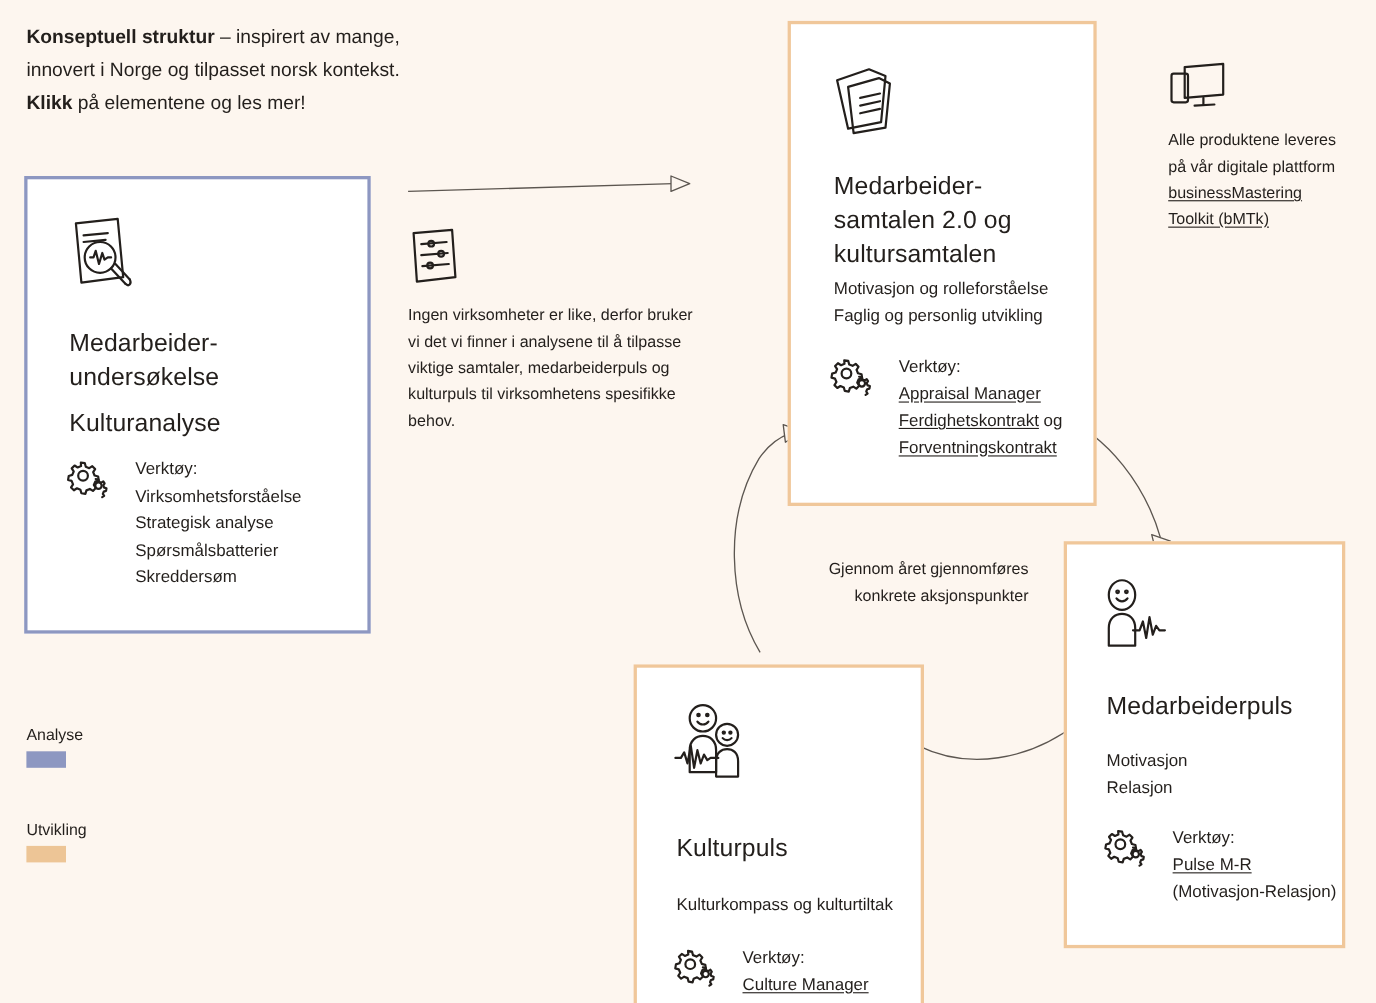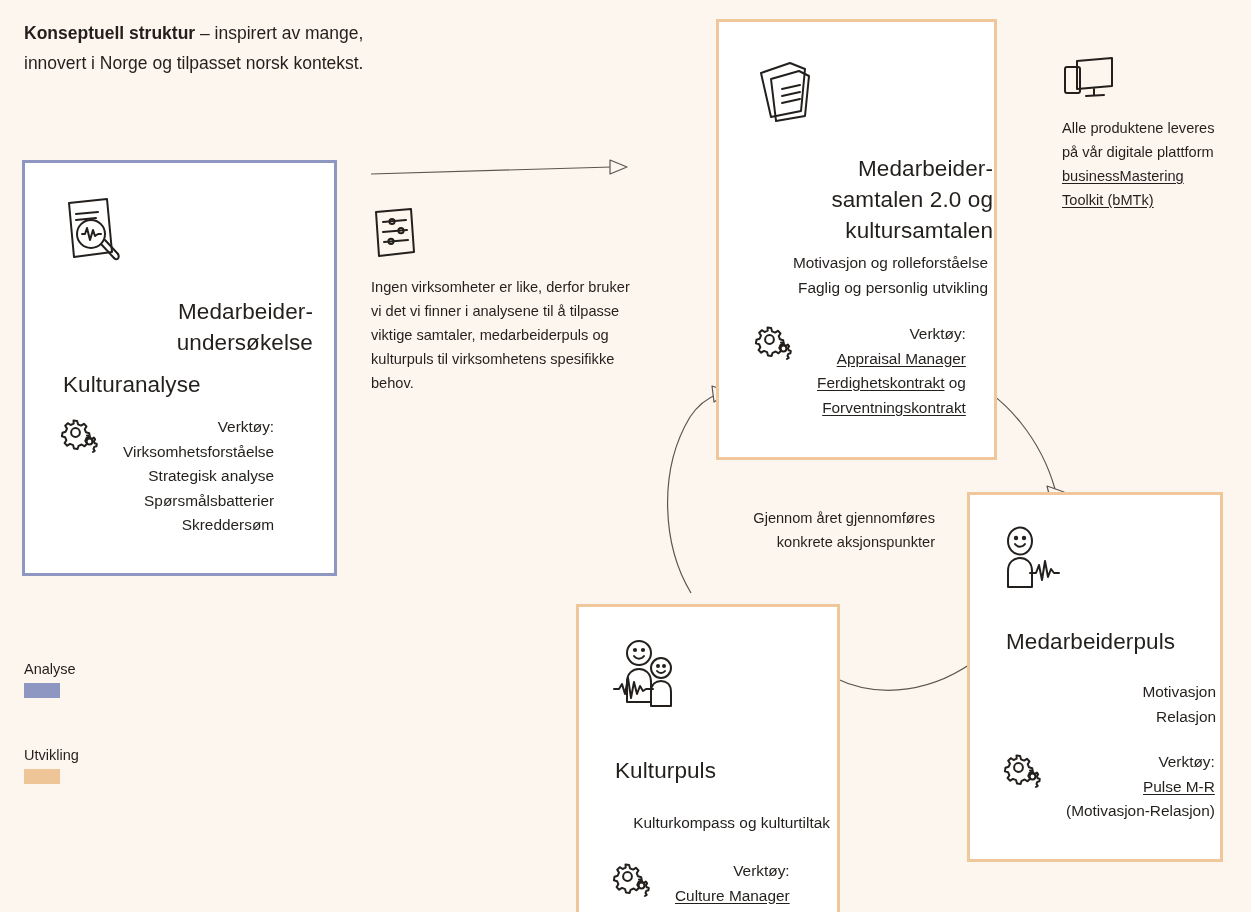--- a/index.html
+++ b/index.html
@@ -30,21 +30,20 @@
     font-size: 17.5px;
     line-height: 30px;
     color: #231f1c;
   }
   #intro .b { font-weight: bold; }
 
   
   .card {
     background: #ffffff;
     box-sizing: border-box;
-    text-align: right;
   }
   .card.analyse { border: 3px solid #8d97c1; }
   .card.utvikling { border: 3px solid #f0c79a; }
 
   .card-title {
     font-size: 22.5px;
     line-height: 31px;
     font-weight: 400;
     color: #231f1c;
     letter-spacing: .1px;
@@ -97,20 +96,23 @@
 </head>
 <body style="background: rgb(253, 246, 239);">
 
 <div class="stage">
 
   <div class="abs" id="intro">
     <div>
       <span class="b">Konseptuell struktur</span><span> – inspirert av mange,</span>
     </div>
     <div>innovert i Norge og tilpasset norsk kontekst.</div>
+    <div>
+      <span class="b">Klikk</span><span> på elementene og les mer!</span>
+    </div>
   </div>
 
   <svg class="abs" style="left:0;top:0;width:1251px;height:912px;pointer-events:none;z-index:1;">
 
     <g>
       <path class="arrow-line" d="M371,174 L612,167"></path>
       <path class="arrow-head" d="M610,160 L627,167 L610,174 Z"></path>
     </g>
 
     <g>

